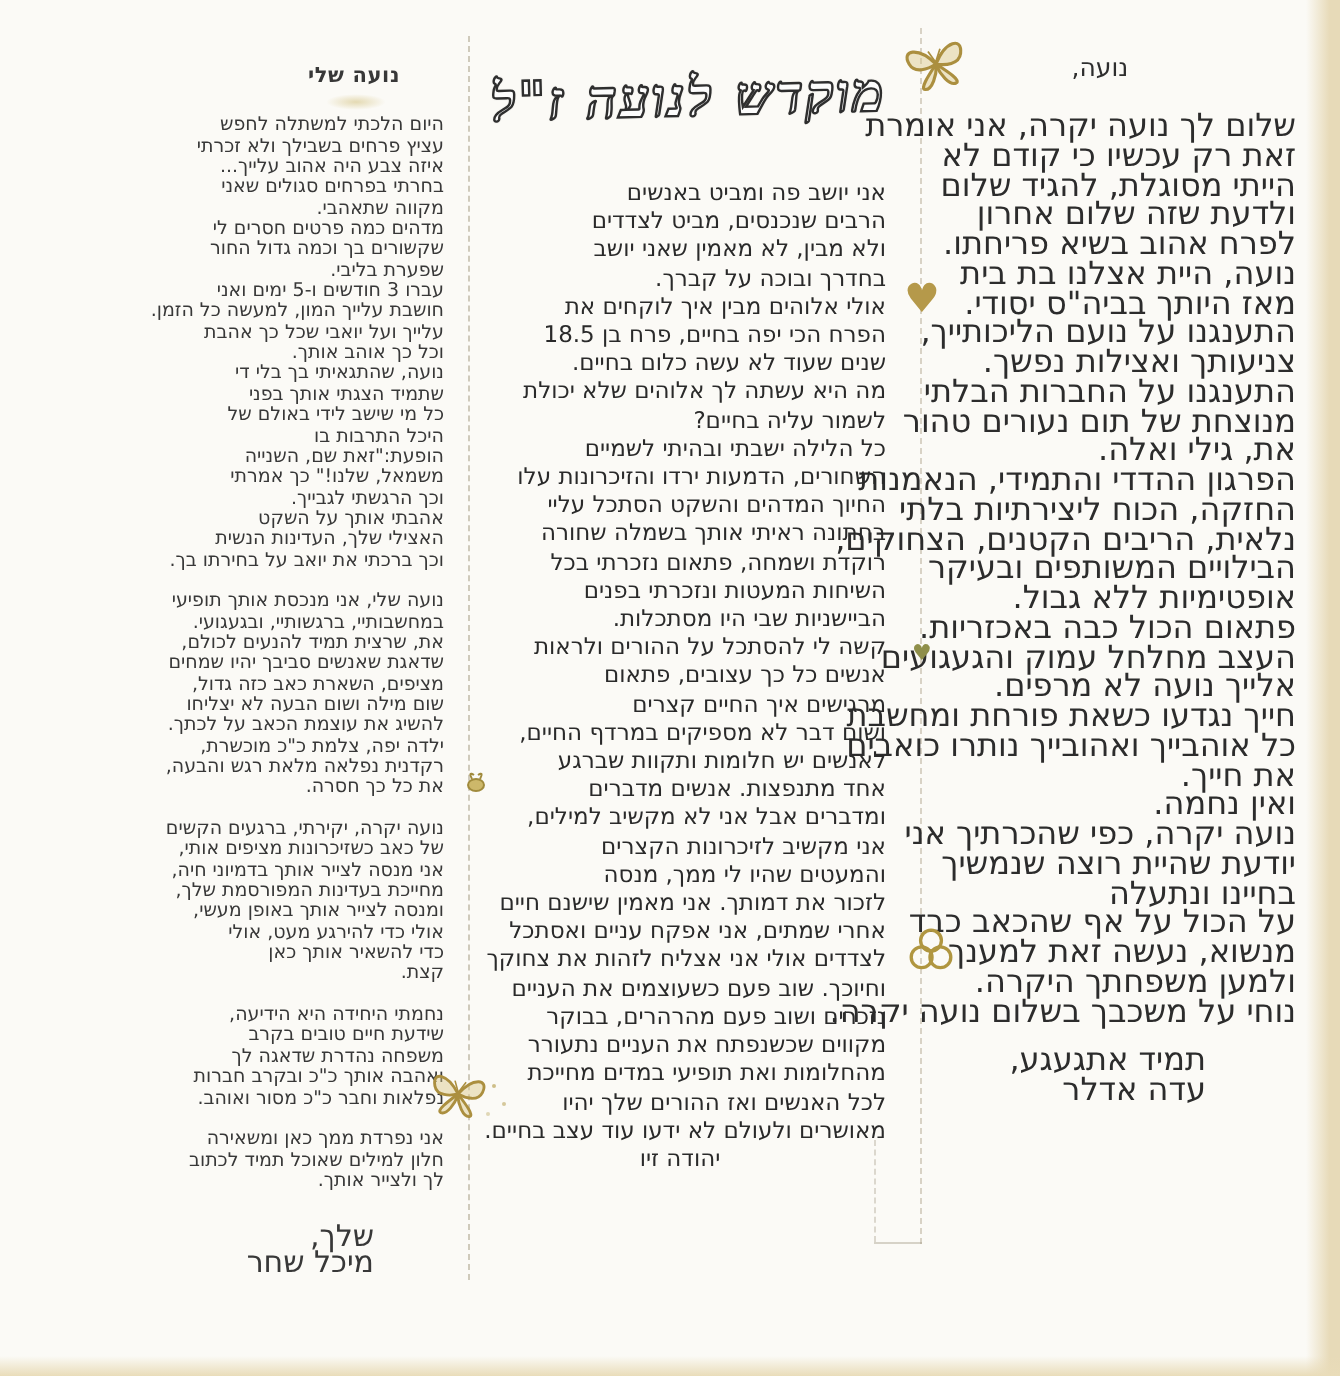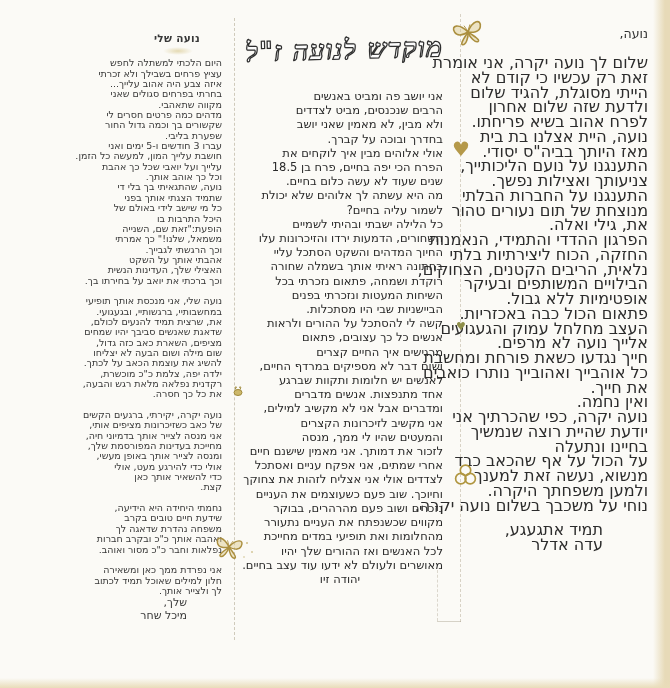--- a/index.html
+++ b/index.html
@@ -24,34 +24,34 @@
   .sep2{left:460px;top:14px;height:608px;border-left-color:rgba(172,162,138,.45);}
   .clip-corner-h{position:absolute;left:437px;top:621px;width:24px;border-top:1px solid rgba(160,150,130,.4);}
   .clip-corner-v{position:absolute;left:437px;top:570px;height:51px;border-left:1px dashed rgba(160,150,130,.35);}
   
   .col{position:absolute;direction:rtl;text-align:right;}
   .line{white-space:nowrap;}
   .blank{}
   
   .col-left{top:33px;right:448px;width:200px;font-size:9.5px;line-height:10.35px;color:#383838;}
   .col-left .col-title{font-weight:bold;font-size:10.5px;margin-left:0;margin-right:22px;margin-bottom:15px;letter-spacing:.3px;}
-  .col-left .signoff{margin-right:35px;font-size:11px;line-height:13px;}
+  .col-left .signoff{margin-top:16px;margin-right:35px;font-size:15px;line-height:13px;}
   
   .col-mid{top:89px;right:227px;width:206px;font-size:11.5px;line-height:14.2px;color:#2a2a2a;}
   .mid-title{
     position:absolute;top:34px;right:227px;width:206px;direction:rtl;text-align:right;
     font-family:"DejaVu Serif",serif;font-style:italic;font-weight:bold;
     font-size:27px;letter-spacing:1px;color:#fcfcfc;
     -webkit-text-stroke:1.2px #2e2e2e;
     text-shadow:0 0 1px rgba(60,60,60,.85);
     transform:rotate(-1.5deg);white-space:nowrap;
   }
   .col-mid .author{width:206px;text-align:center;font-size:11.5px;}
   
-  .col-right-greeting{position:absolute;top:26px;right:22px;width:196px;direction:rtl;text-align:right;font-size:12.5px;font-weight:500;}
+  .col-right-greeting{position:absolute;top:26px;right:22px;width:196px;direction:rtl;text-align:center;font-size:12.5px;font-weight:500;}
   .col-right{top:56px;right:22px;width:196px;font-size:16px;line-height:14.75px;color:#2c2c2c;}
   .col-right .signoff{margin-top:9px;margin-right:45px;line-height:15.2px;}
   
   .deco{position:absolute;}
   .butterfly1{left:450px;top:18px;width:36px;height:28px;transform:rotate(-12deg);}
   .butterfly2{left:213px;top:534px;width:32px;height:26px;transform:rotate(8deg);}
   .heart1{left:452px;top:139px;font-size:20px;color:#b5994a;line-height:1;}
   .heart2{left:456px;top:321px;font-size:11px;color:#8f8f4a;line-height:1;}
   .clover{left:453px;top:463px;width:25px;height:25px;}
   .bee{left:231px;top:385px;width:14px;height:12px;}

